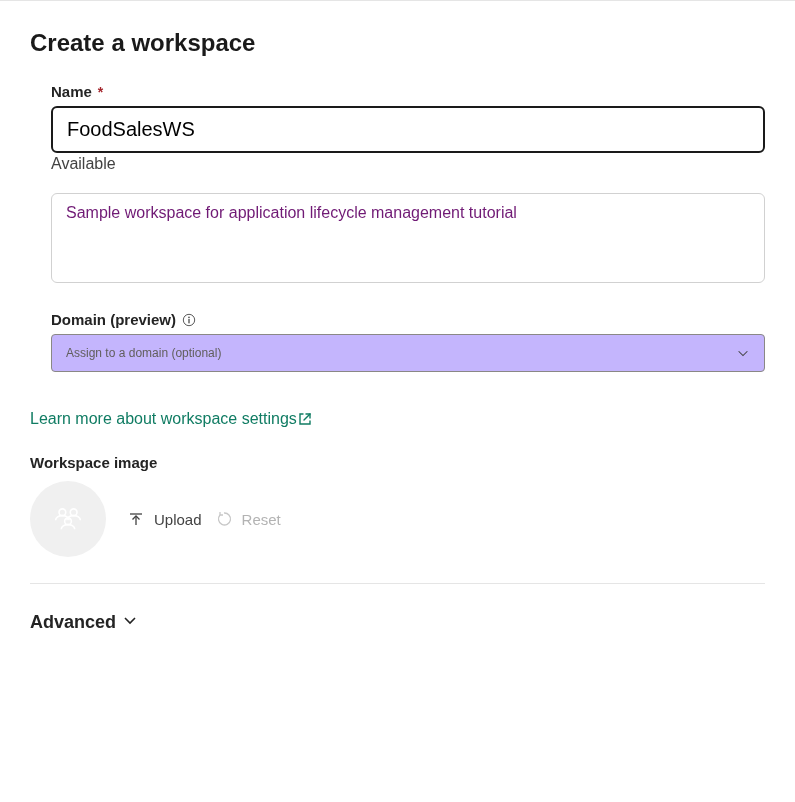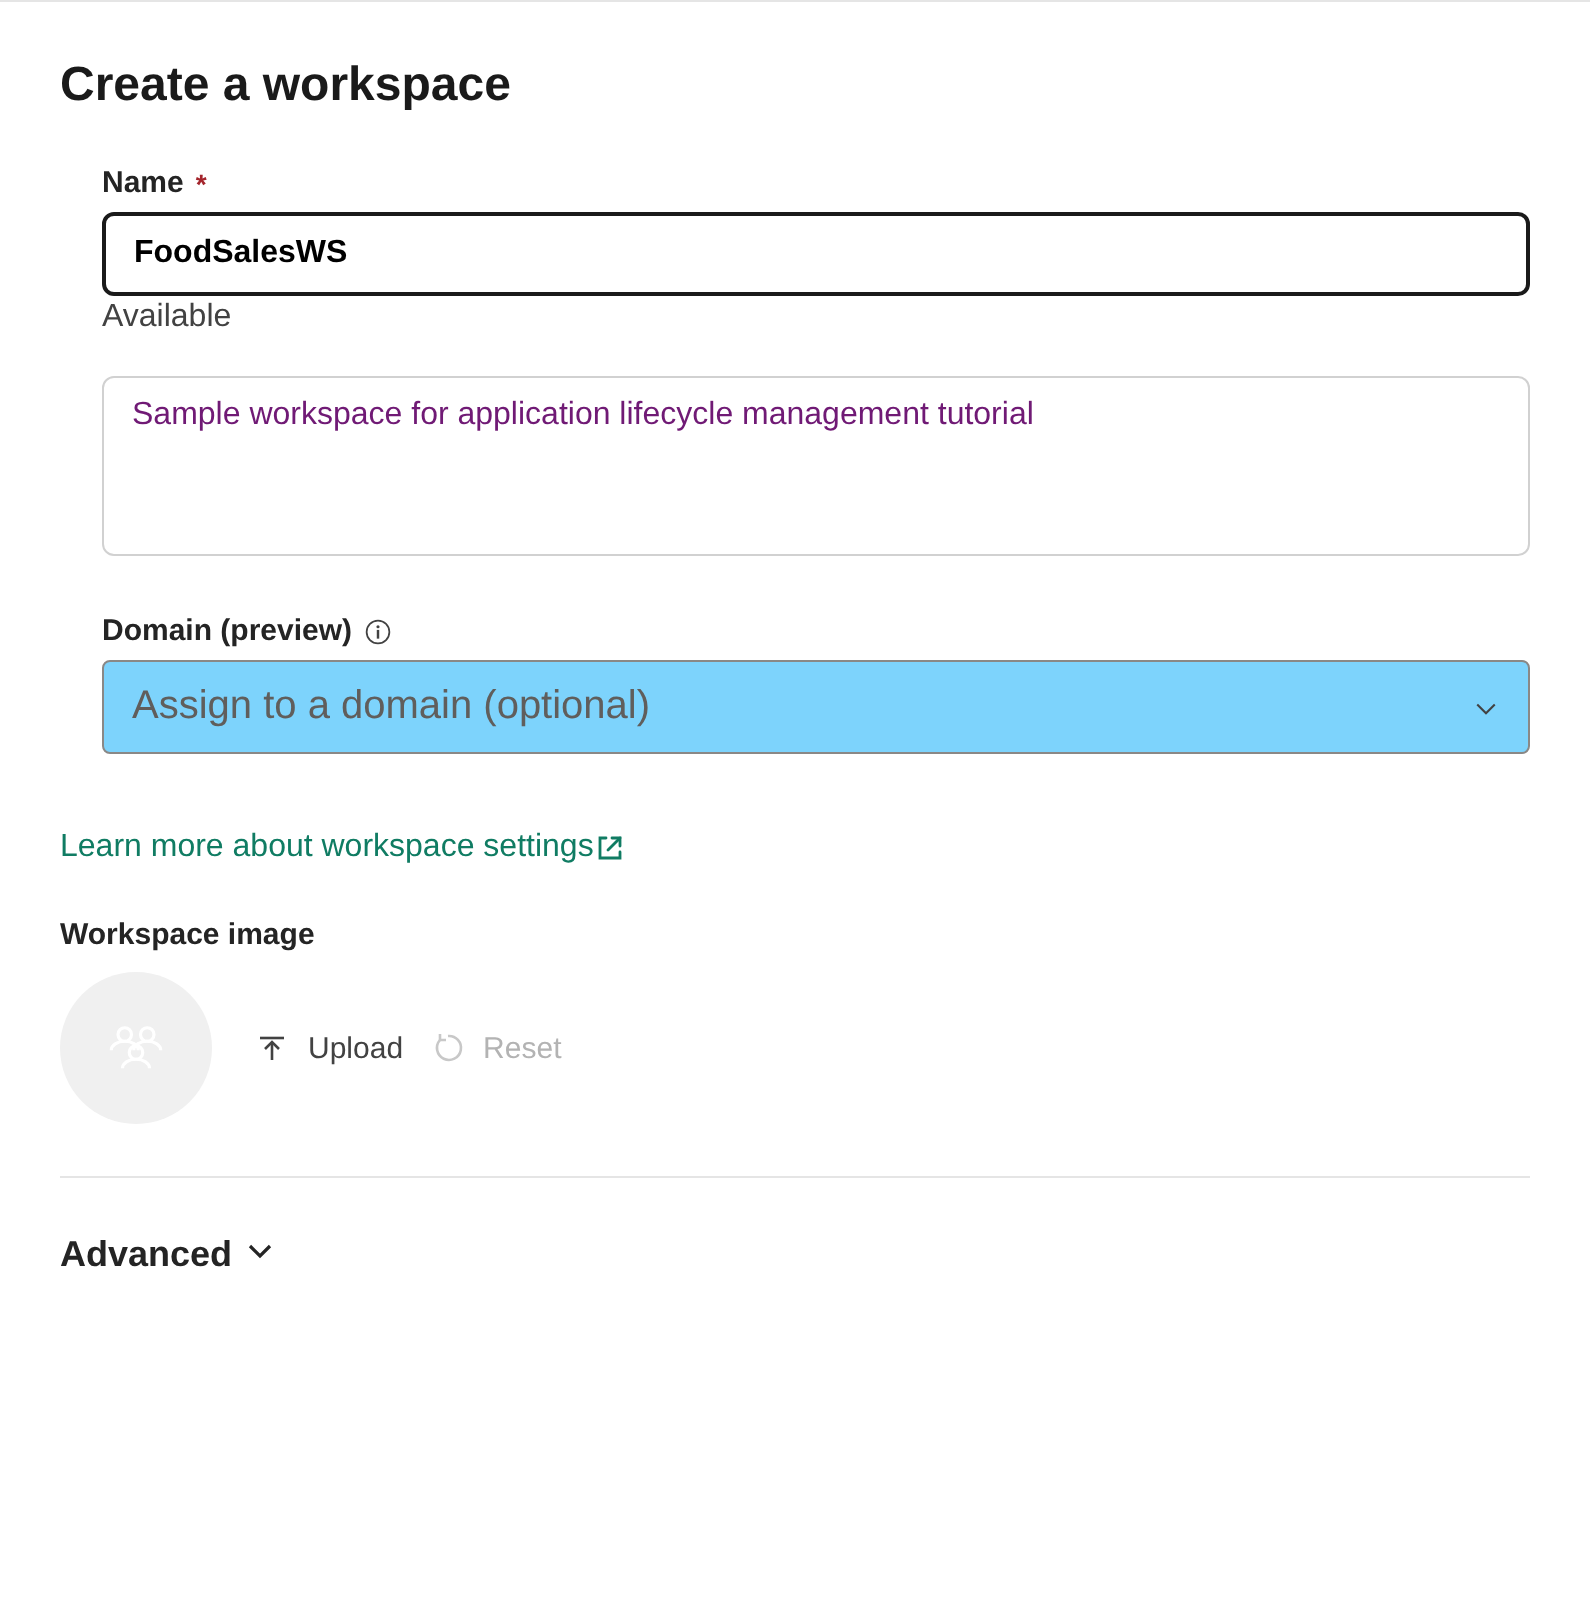--- a/index.html
+++ b/index.html
@@ -25,26 +25,25 @@
       display: flex;
       align-items: center;
       gap: 6px;
       color: #242424;
     }
     .required { color: #a4252c; font-size: 14px; }
     .field-wrap { margin-bottom: 20px; padding-left: 21px; }
     input[type="text"].name-field {
       width: 100%;
       padding: 10px 14px;
-      font-size: 16px;
+      font-size: 20px;
       border: 2px solid #1a1a1a;
       border-radius: 6px;
       outline: none;
       font-family: inherit;
-      font-weight: bold;
     }
     .status {
       font-size: 16px;
       margin-top: 2px;
       color: #424242;
     }
     textarea.desc-field {
       width: 100%;
       height: 90px;
       padding: 10px 14px;
@@ -53,29 +52,29 @@
       border-radius: 6px;
       outline: none;
       resize: none;
       font-family: inherit;
       color: #701a75;
     }
     .label svg { flex-shrink: 0; }
     .dropdown {
       width: 100%;
       padding: 11px 14px;
-      font-size: 20px;
+      font-size: 12px;
       border: 1px solid #8a8886;
       border-radius: 4px;
       display: flex;
       justify-content: space-between;
       align-items: center;
       color: #605e5c;
       cursor: pointer;
-      background: #7dd3fc;
+      background: #c4b5fd;
     }
     .learn-link {
       display: inline-flex;
       align-items: center;
       color: #107c63;
       font-size: 16px;
       text-decoration: none;
       margin: 18px 0 26px 0;
       cursor: pointer;
     }

